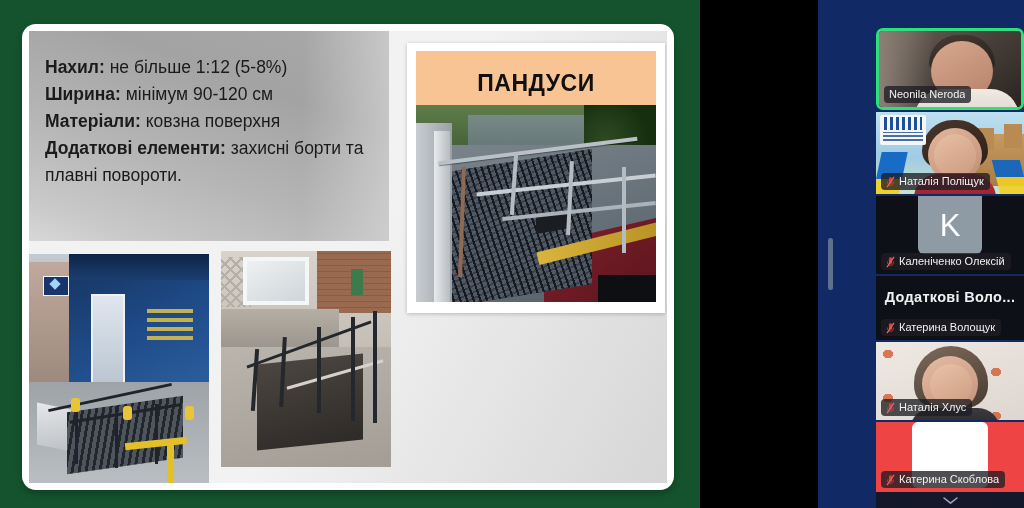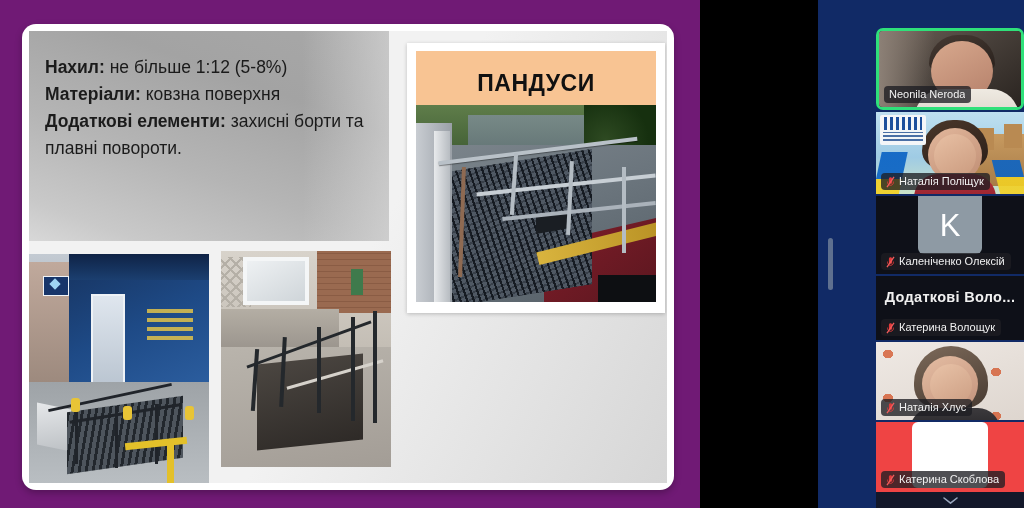--- a/index.html
+++ b/index.html
@@ -14,21 +14,21 @@
     overflow: hidden;
     font-family: "Liberation Sans", "DejaVu Sans", sans-serif;
     position: relative;
   }
 
   
   .stage {
     position: absolute;
     left: 0; top: 0;
     width: 700px; height: 508px;
-    background: #701a75;
+    background: #14532d;
   }
   .blackbar {
     position: absolute;
     left: 700px; top: 0;
     width: 118px; height: 508px;
     background: #000000;
   }
   .gallery {
     position: absolute;
     left: 818px; top: 0;
@@ -335,20 +335,24 @@
   <div class="slide-card">
     <div class="slide">
 
       <div class="text-panel"></div>
       <div class="text-panel-fade"></div>
 
       <div class="bullets">
         <div class="row">
           <b>Нахил:</b>
           <span>не більше 1:12 (5-8%)</span>
+        </div>
+        <div class="row">
+          <b>Ширина:</b>
+          <span>мінімум 90-120 см</span>
         </div>
         <div class="row">
           <b>Матеріали:</b>
           <span>ковзна поверхня</span>
         </div>
         <div class="row wrap">
           <b>Додаткові елементи:</b>
           <span>захисні борти та плавні повороти.</span>
         </div>
       </div>

